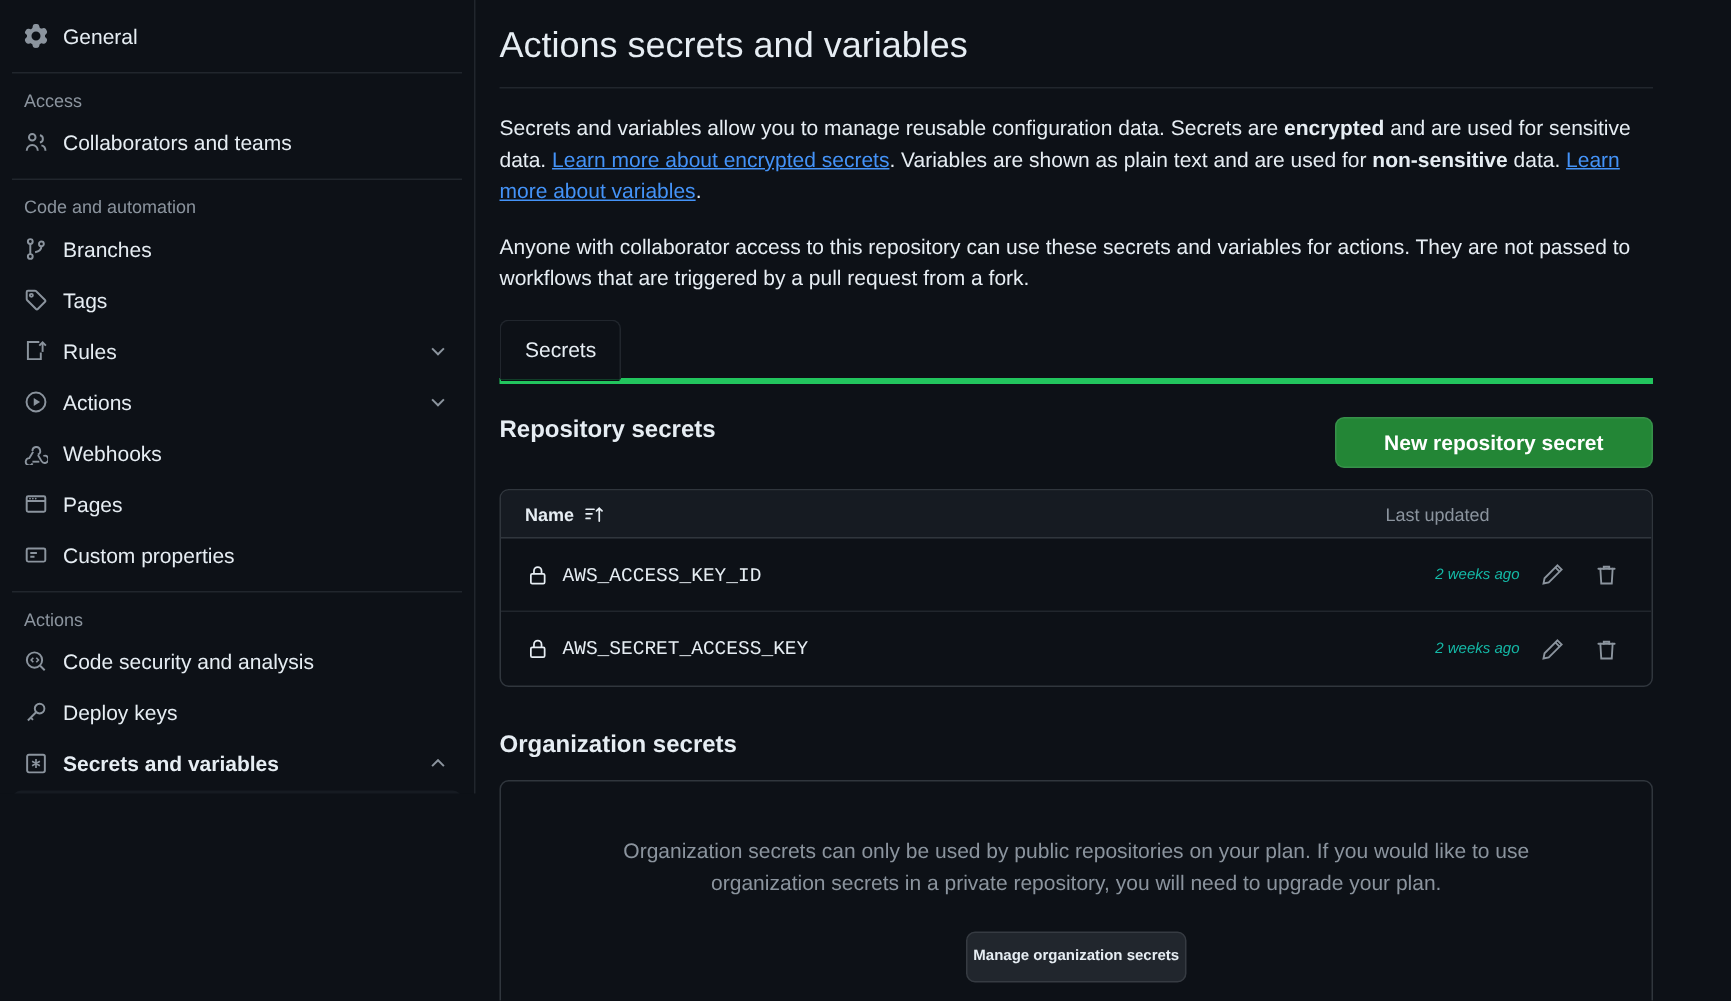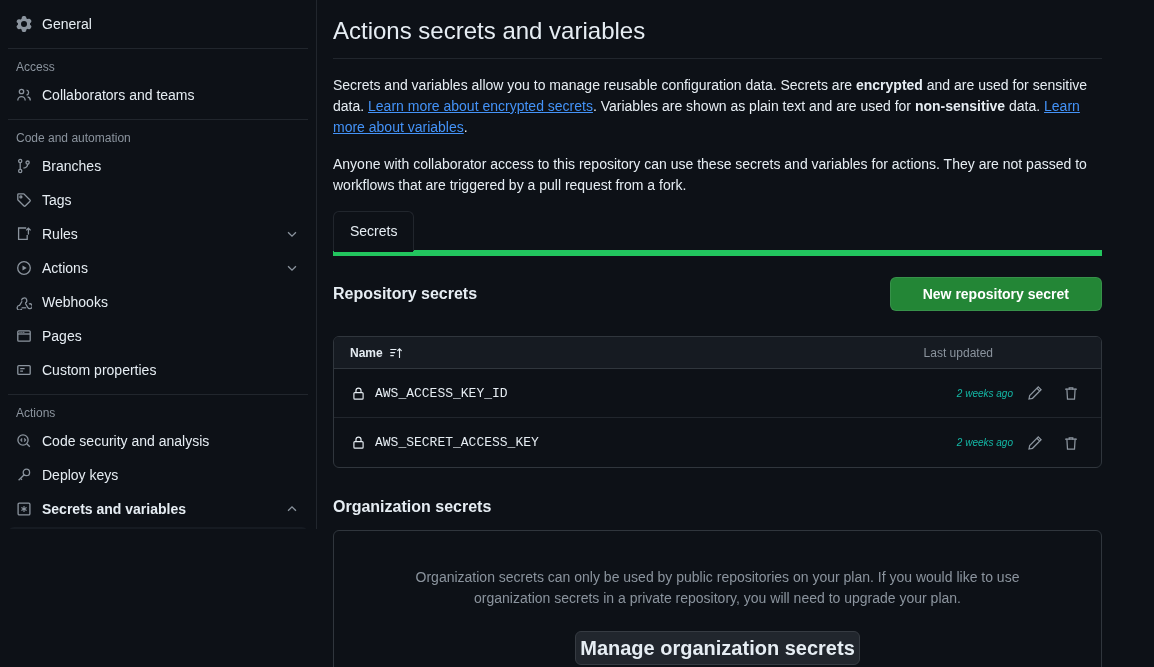--- a/index.html
+++ b/index.html
@@ -106,21 +106,21 @@
     margin-bottom: 16px;
     max-width: 775px;
   }
   .para b { font-weight: 700; }
   .lnk { color: #4493f8; text-decoration: underline; cursor: pointer; }
 
   
   .tabs {
     display: flex;
     align-items: flex-end;
-    border-bottom: 6px solid #22c55e;
+    border-bottom: 4px solid #22c55e;
     margin-top: 20px;
     margin-bottom: 22px;
     height: 40px;
     max-width: 771px;
   }
   .tab {
     font-size: 14px;
     padding: 0 16px;
     height: 40px;
     line-height: 39px;
@@ -141,24 +141,24 @@
     content: "";
     position: absolute;
     left: 0; right: 0; bottom: -1px;
     height: 1px;
     background: #0d1117;
   }
 
   
   .sec-row {
     display: flex;
-    align-items: center;
+    align-items: flex-start;
     justify-content: space-between;
     max-width: 771px;
-    margin-bottom: 26px;
+    margin-bottom: 16px;
     height: 32px;
   }
   .sec-title {
     font-size: 16px;
     font-weight: 700;
     color: #e6edf3;
   }
   .btn-green {
     background: #238636;
     border: 1px solid rgba(240,246,252,0.1);
@@ -254,21 +254,21 @@
   .blank p {
     font-size: 14px;
     line-height: 21px;
     color: #8b949e;
     margin-bottom: 22px;
   }
   .btn-grey {
     background: #21262d;
     border: 1px solid #363b42;
     color: #e6edf3;
-    font-size: 20px;
+    font-size: 10px;
     font-weight: 600;
     border-radius: 6px;
     padding: 6px 4px;
     cursor: pointer;
     line-height: 20px;
     font-family: "Liberation Sans", sans-serif;
   }
   svg { display:block; }
 </style>
 </head>

